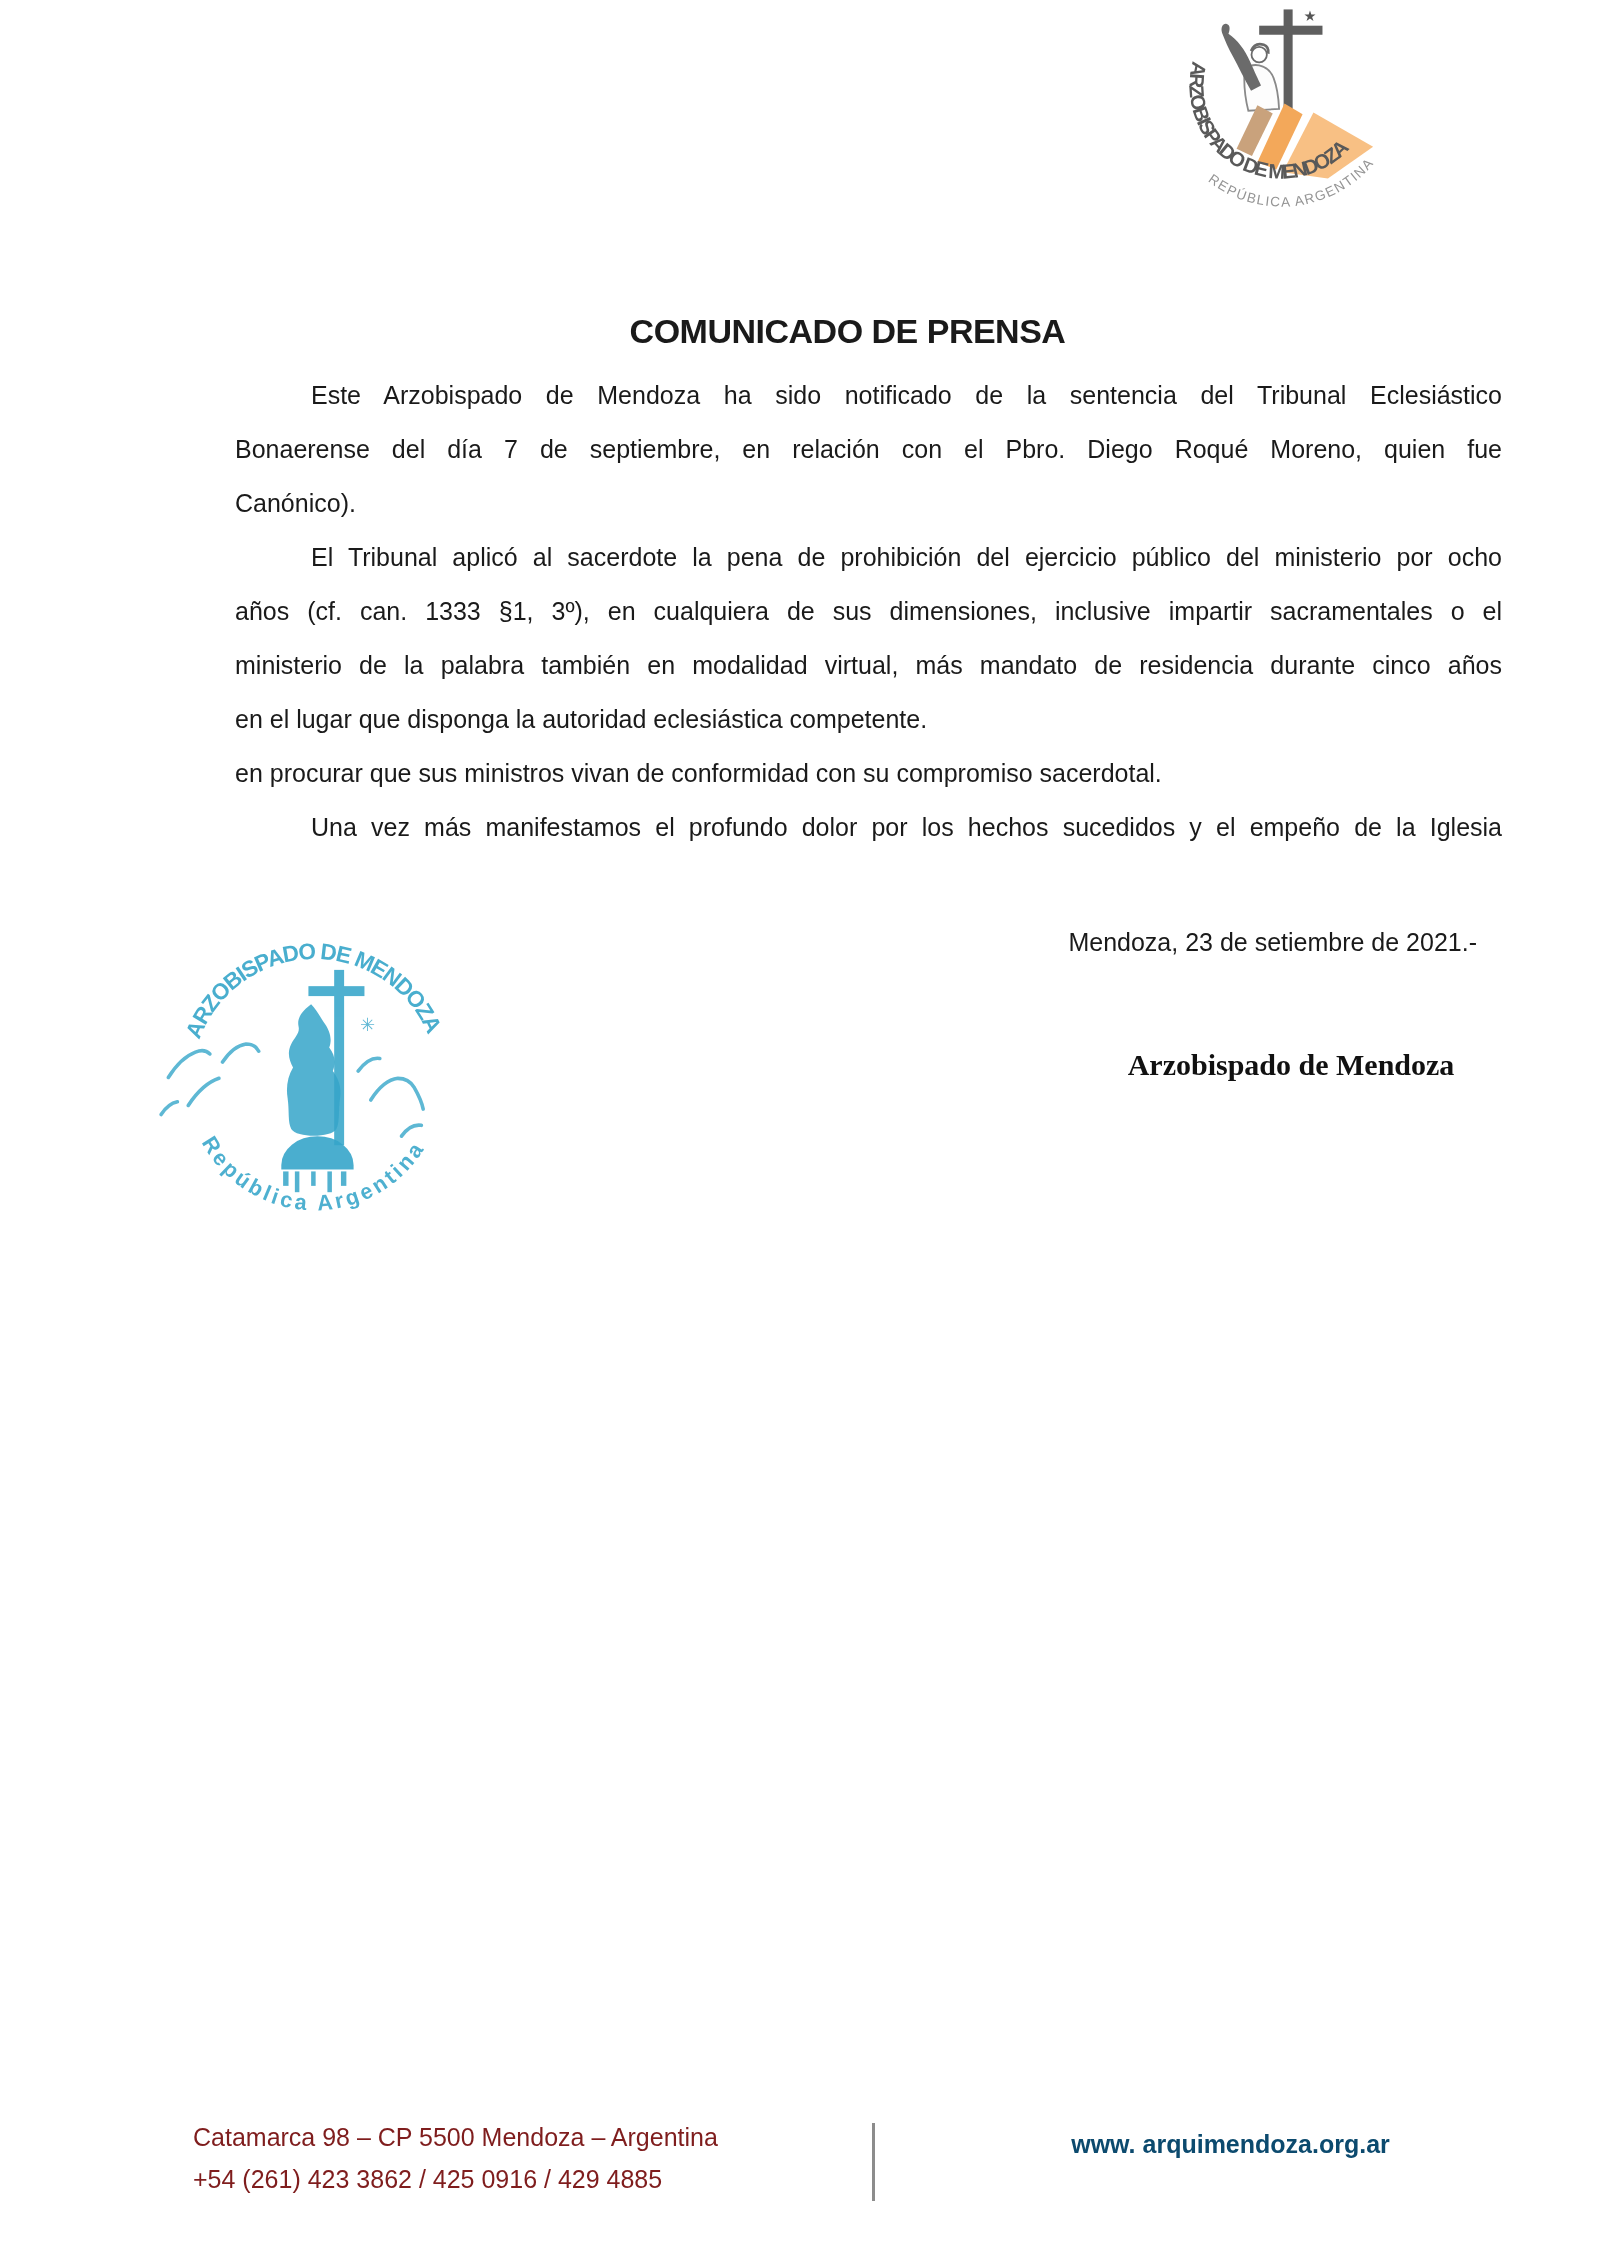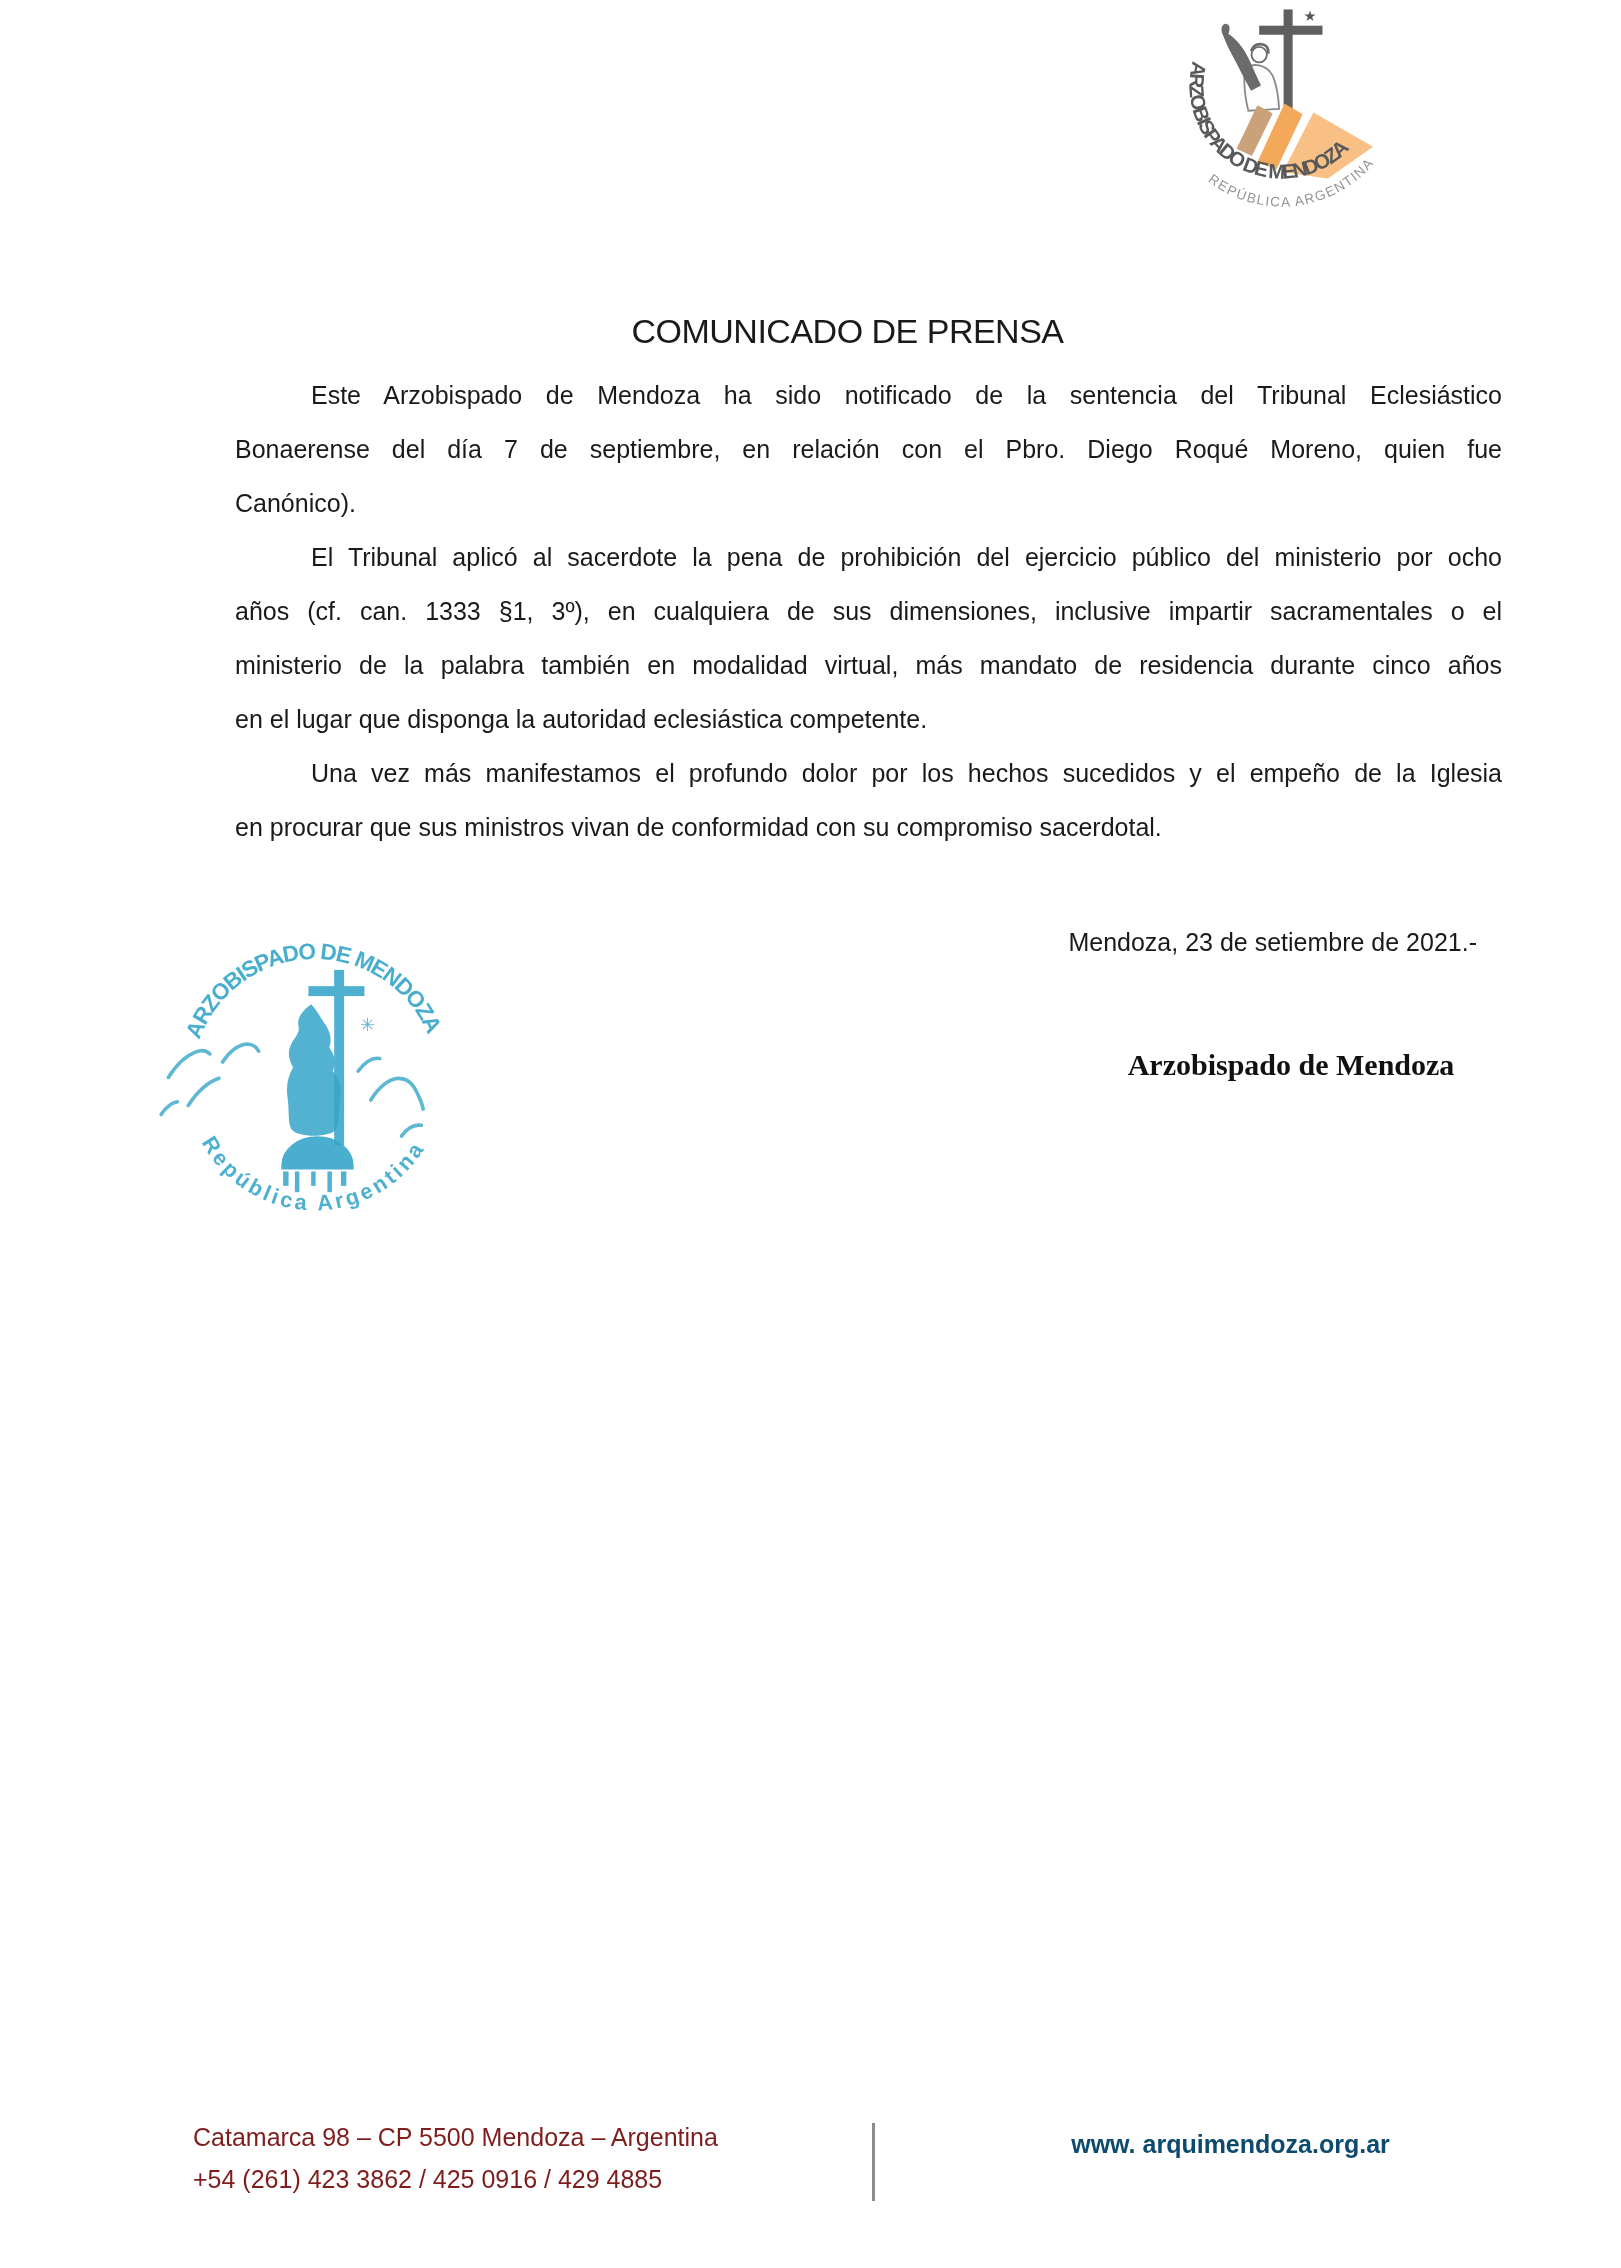--- a/index.html
+++ b/index.html
@@ -9,21 +9,21 @@
     background:#ffffff;
     font-family:"Liberation Sans","DejaVu Sans",sans-serif;
     color:#1a1a1a;
     overflow:hidden;
   }
   
   .logo{position:absolute;left:1185px;top:3.6px;width:199px;height:217px;}
   
   .title{
     position:absolute;left:193px;top:308px;width:1309px;
-    text-align:center;font-weight:normal;font-size:34px;line-height:47px;
+    text-align:center;font-weight:bold;font-size:34px;line-height:47px;
     letter-spacing:-0.5px;
   }
   
   .body{
     position:absolute;left:193px;top:368px;width:1309px;
     font-size:25px;line-height:54px;
   }
   .para{margin:0;}
   .line{text-align:justify;text-align-last:justify;margin-left:42px;}
   .line.last{text-align-last:left;}
@@ -102,22 +102,22 @@
         <div class="line">Bonaerense del día 7 de septiembre, en relación con el Pbro. Diego Roqué Moreno, quien fue</div>
         <div class="line last">Canónico).</div>
       </div>
       <div class="para">
         <div class="line first">El Tribunal aplicó al sacerdote la pena de prohibición del ejercicio público del ministerio por ocho</div>
         <div class="line">años (cf. can. 1333 §1, 3º), en cualquiera de sus dimensiones, inclusive impartir sacramentales o el</div>
         <div class="line">ministerio de la palabra también en modalidad virtual, más mandato de residencia durante cinco años</div>
         <div class="line last">en el lugar que disponga la autoridad eclesiástica competente.</div>
       </div>
       <div class="para">
+        <div class="line last">en procurar que sus ministros vivan de conformidad con su compromiso sacerdotal.</div>
         <div class="line first">Una vez más manifestamos el profundo dolor por los hechos sucedidos y el empeño de la Iglesia</div>
-        <div class="line last">en procurar que sus ministros vivan de conformidad con su compromiso sacerdotal.</div>
       </div>
     </div>
 
   <div class="dateline">Mendoza, 23 de setiembre de 2021.-</div>
 
   <svg class="stamp" viewBox="0 0 405 370">
     <defs>
       <path id="stampTop" d="M 72.2 123.5 A 136 136 0 0 1 327.8 123.5" fill="none"></path>
       <path id="stampBottom" d="M 74.6 236.7 A 142 142 0 0 0 325.4 236.7" fill="none"></path>
     </defs>

